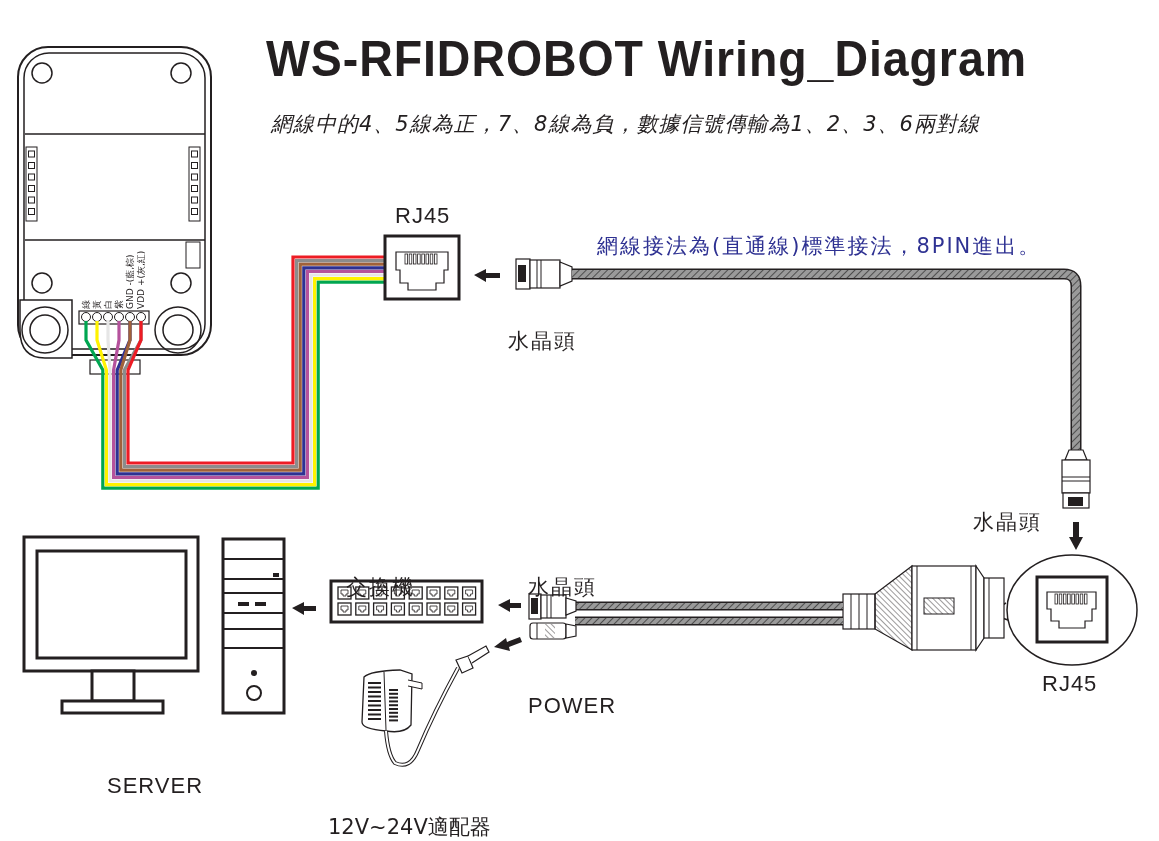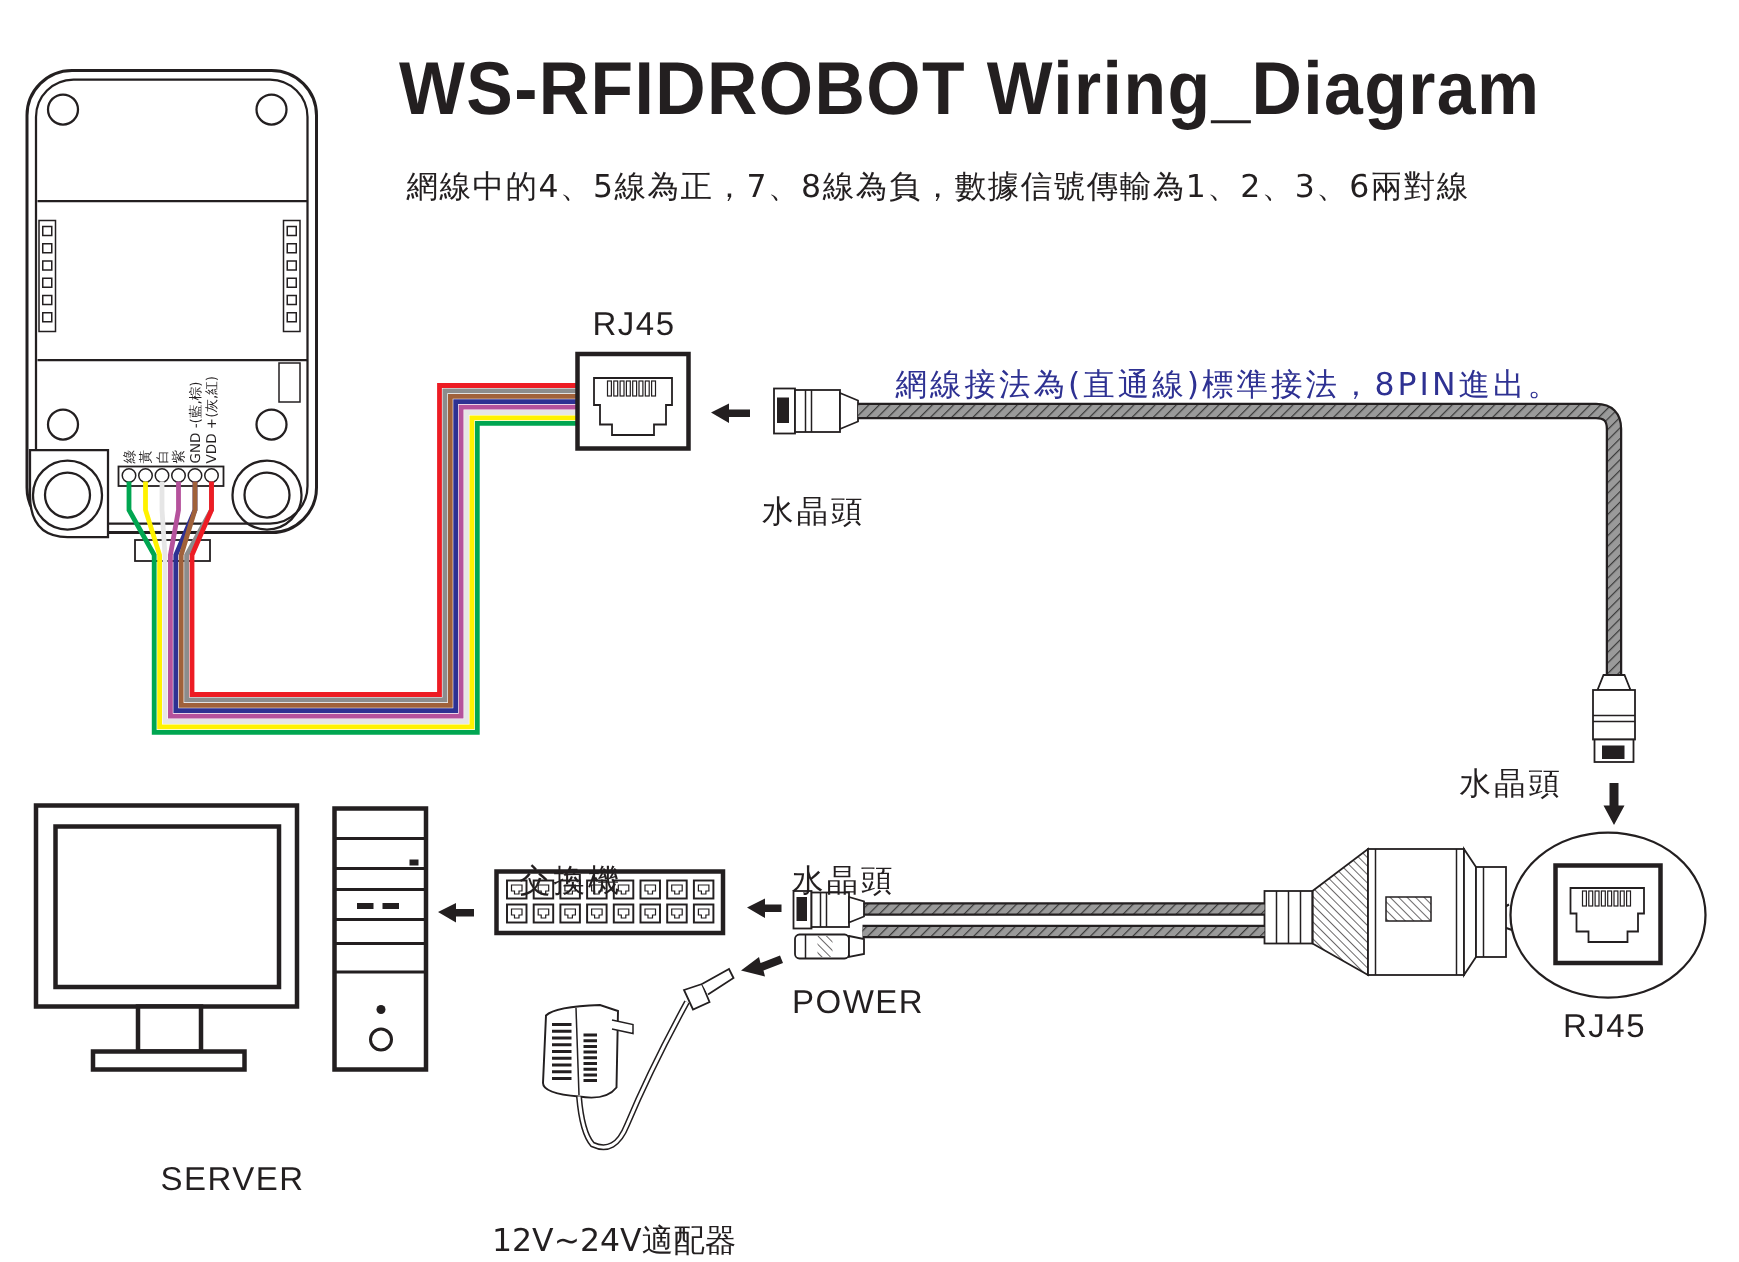--- a/index.html
+++ b/index.html
@@ -2,24 +2,24 @@
 <html><head>
   <meta charset="utf-8">
   <style>
     html, body { margin: 0; padding: 0; background: #ffffff; }
     body { width: 1159px; height: 841px; position: relative; overflow: hidden;
            font-family: "Liberation Sans", "DejaVu Sans", sans-serif; color: #231f20; }
     .abs { position: absolute; }
     #title { left: 266px; top: 30px; font-size: 50px; font-weight: bold; letter-spacing: 1px;
              color: #231f20; white-space: nowrap; transform: scaleX(0.93); transform-origin: left top; }
     #subtitle { left: 271px; top: 110px; font-size: 21px; white-space: nowrap; letter-spacing: 1px;
-                font-family: "DejaVu Sans", sans-serif; }
+                font-family: "DejaVu Sans", sans-serif; font-style: italic; }
     .lbl { font-size: 21px; white-space: nowrap; letter-spacing: 2px; font-family: "DejaVu Sans", sans-serif; margin-top: 27px; }
     .lbl-latin { font-size: 22px; white-space: nowrap; letter-spacing: 1px; font-family: "Liberation Sans", sans-serif; text-align: center; }
-    #note { left: 597px; top: 242px; font-size: 21px; color: #2e3192; white-space: nowrap; letter-spacing: 2px;
+    #note { left: 597px; top: 232px; font-size: 21px; color: #2e3192; white-space: nowrap; letter-spacing: 2px;
             font-family: "DejaVu Sans", sans-serif; }
     svg#diagram { position: absolute; left: 0; top: 0; }
     .pinlbl { font-size: 9px; font-family: "DejaVu Sans", sans-serif; fill: #231f20; }
   </style>
 </head>
 <body>
 
 <div id="title" class="abs">WS-RFIDROBOT Wiring_Diagram</div>
 <div id="subtitle" class="abs">網線中的4、5線為正，7、8線為負，數據信號傳輸為1、2、3、6兩對線</div>
 <div id="note" class="abs">網線接法為(直通線)標準接法，8PIN進出。</div>
@@ -296,16 +296,16 @@
     <path d="M456,660 L468,656 L473,668 L462,673 Z" fill="#fff" stroke="#231f20" stroke-width="1.2"></path>
     <path d="M468,656 L486,646 L489,652 L472,663" fill="#fff" stroke="#231f20" stroke-width="1.2"></path>
   </g>
 </svg>
 
 <div class="abs lbl-latin" style="left:395px; top:203px;">RJ45</div>
 <div class="abs lbl" style="left:508px; top:300px;">水晶頭</div>
 <div class="abs lbl" style="left:973px; top:481px;">水晶頭</div>
 <div class="abs lbl" style="left:346px; top:546px;">交換機</div>
 <div class="abs lbl" style="left:528px; top:546px;">水晶頭</div>
-<div class="abs lbl-latin" style="left:528px; top:655px;">POWER</div>
+<div class="abs lbl-latin" style="left:528px; top:693px;">POWER</div>
 <div class="abs lbl-latin" style="left:1042px; top:671px;">RJ45</div>
 <div class="abs lbl-latin" style="left:107px; top:743px;margin-top:30px;">SERVER</div>
 <div class="abs lbl" style="left:328px; top:786px; letter-spacing:0;">12V~24V適配器</div>
 
 </body></html>

